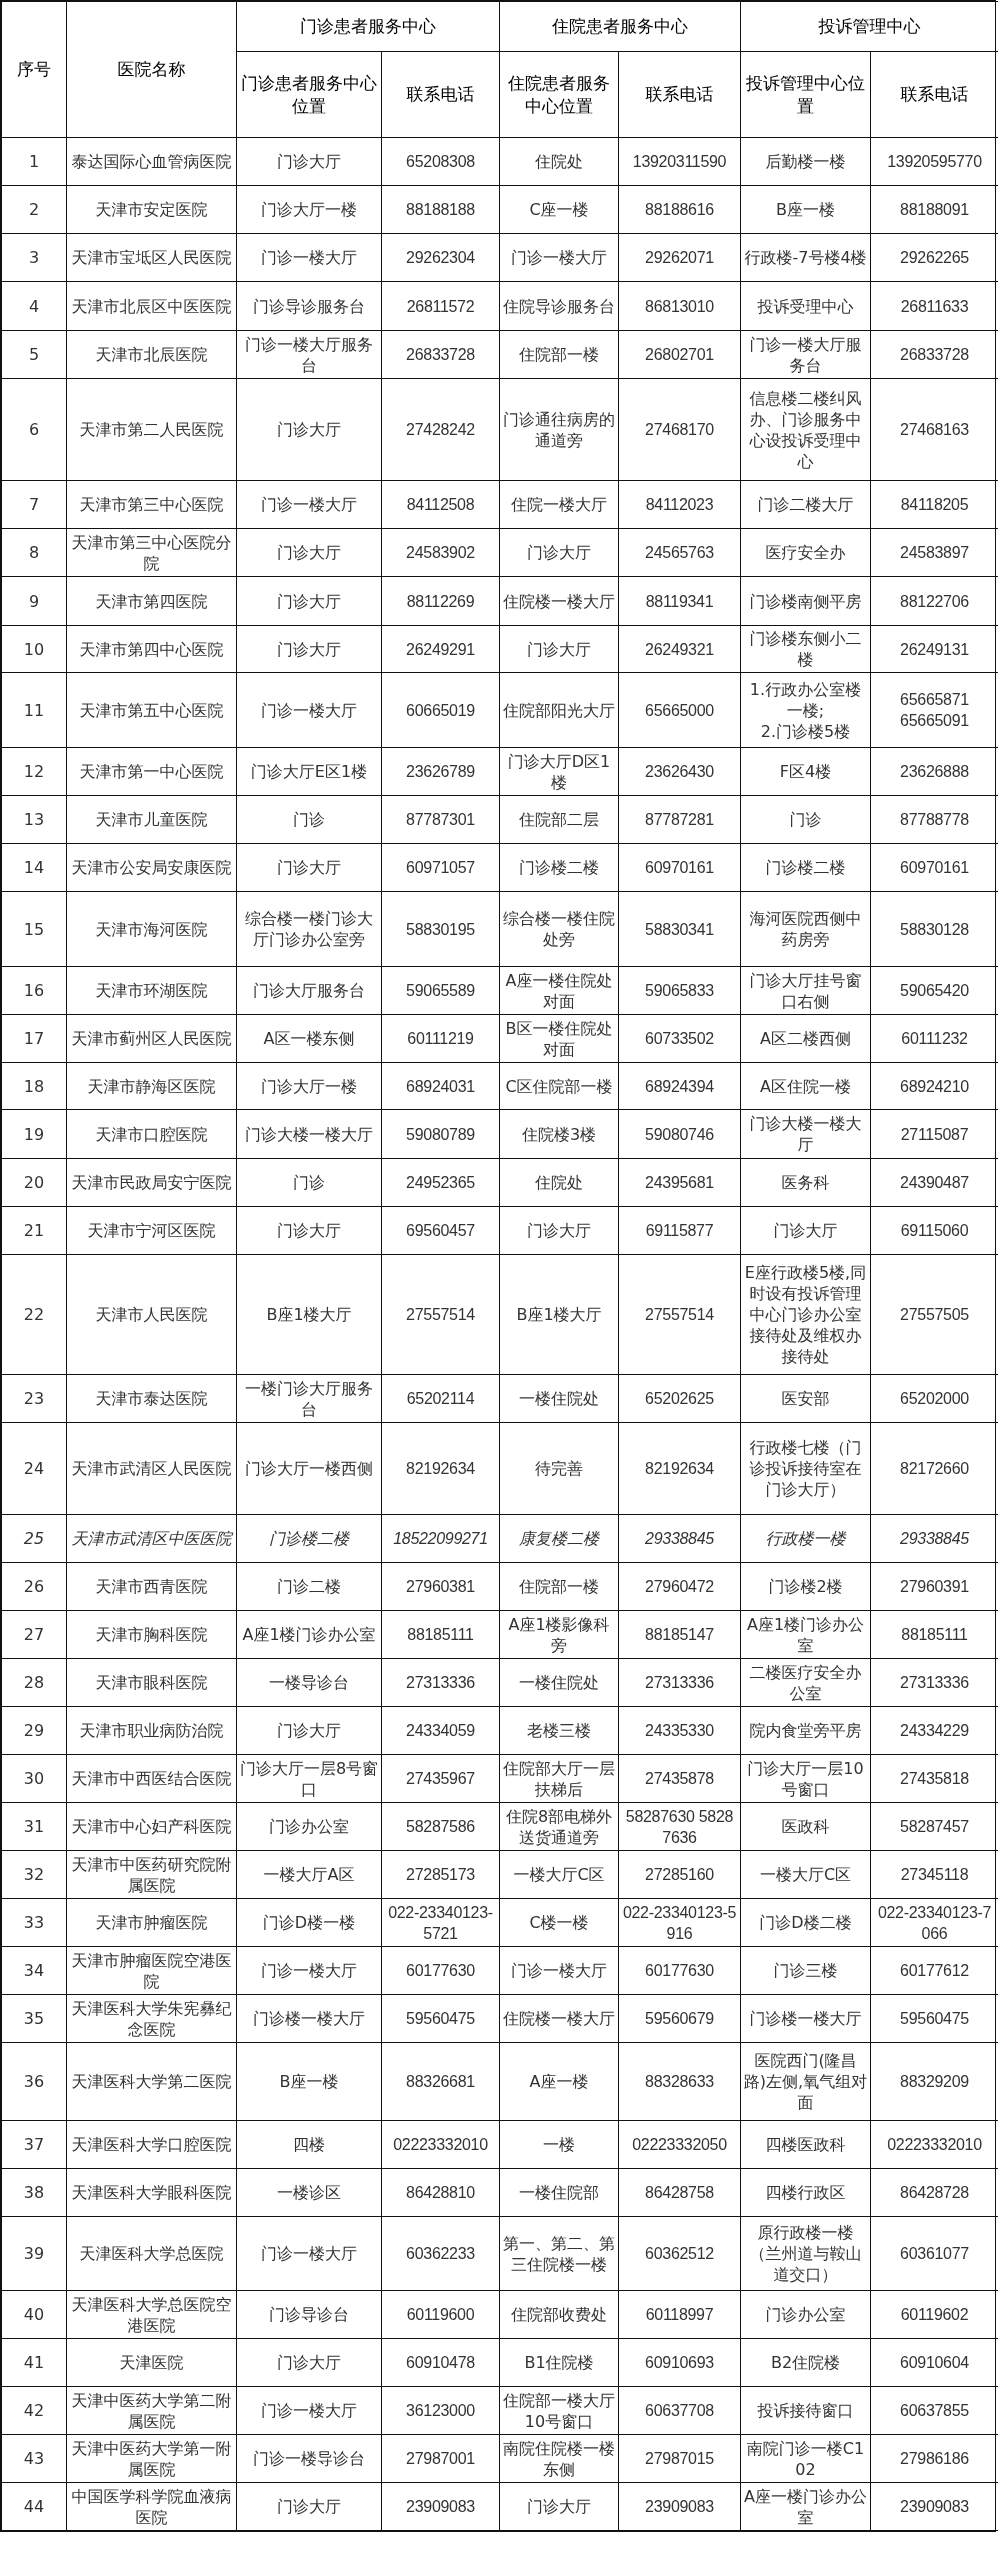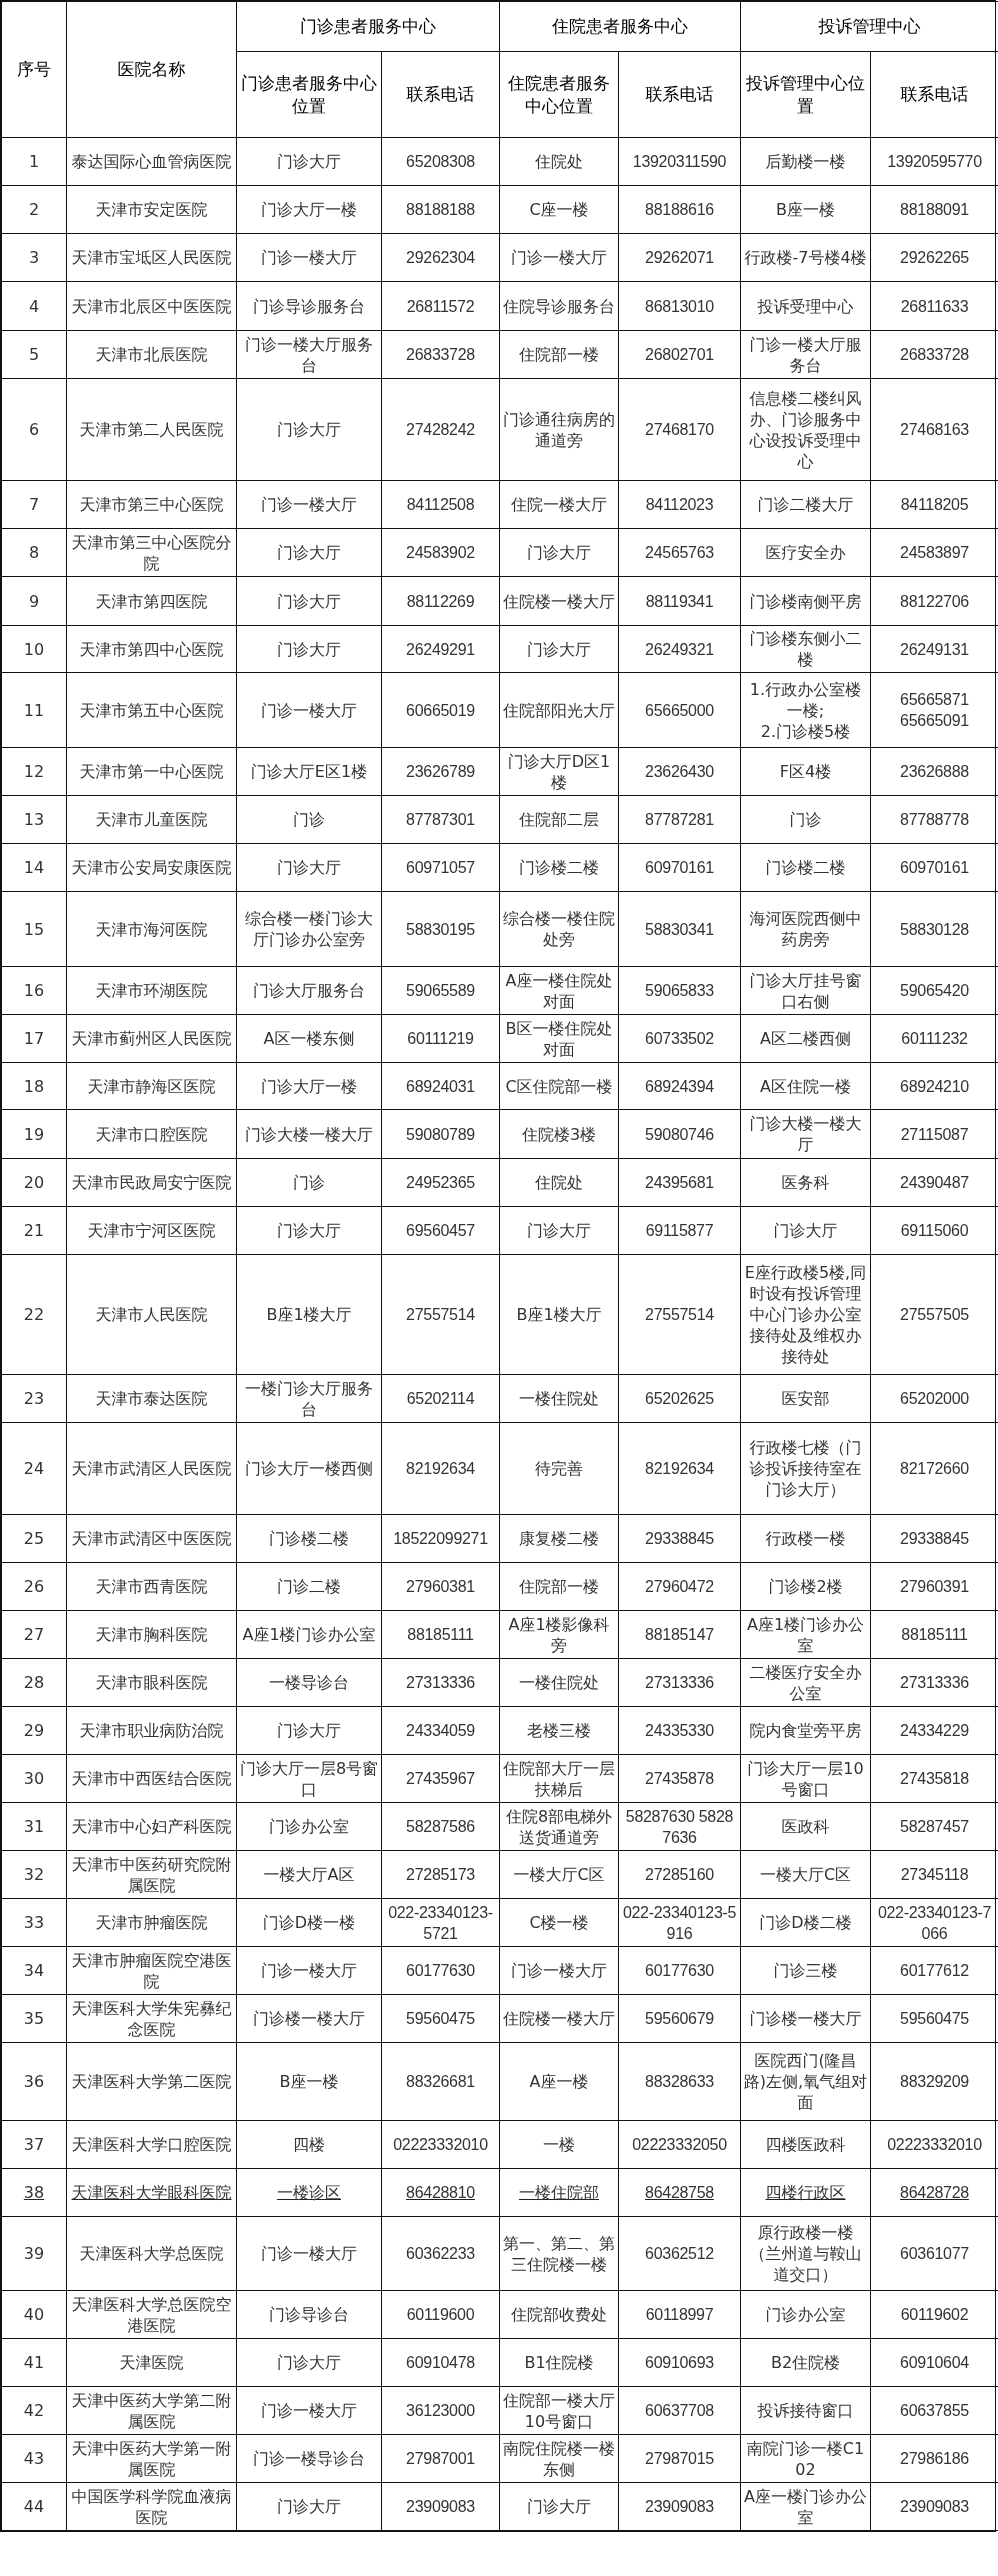--- a/index.html
+++ b/index.html
@@ -280,21 +280,21 @@
         <tr style="height: 92px;">
           <td class="idx">24</td>
           <td>天津市武清区人民医院</td>
           <td>门诊大厅一楼西侧</td>
           <td class="num">82192634</td>
           <td>待完善</td>
           <td class="num">82192634</td>
           <td>行政楼七楼（门诊投诉接待室在门诊大厅）</td>
           <td class="num">82172660</td>
         </tr>
-        <tr style="height: 48px;">
+        <tr style="height: 48px; font-style: italic;">
           <td class="idx">25</td>
           <td>天津市武清区中医医院</td>
           <td>门诊楼二楼</td>
           <td class="num">18522099271</td>
           <td>康复楼二楼</td>
           <td class="num">29338845</td>
           <td>行政楼一楼</td>
           <td class="num">29338845</td>
         </tr>
         <tr style="height: 48px;">
@@ -410,21 +410,21 @@
         <tr style="height: 48px;">
           <td class="idx">37</td>
           <td>天津医科大学口腔医院</td>
           <td>四楼</td>
           <td class="num">02223332010</td>
           <td>一楼</td>
           <td class="num">02223332050</td>
           <td>四楼医政科</td>
           <td class="num">02223332010</td>
         </tr>
-        <tr style="height: 48px; text-decoration: underline;">
+        <tr style="height: 48px;">
           <td class="idx">38</td>
           <td>天津医科大学眼科医院</td>
           <td>一楼诊区</td>
           <td class="num">86428810</td>
           <td>一楼住院部</td>
           <td class="num">86428758</td>
           <td>四楼行政区</td>
           <td class="num">86428728</td>
         </tr>
         <tr style="height: 74px;">

